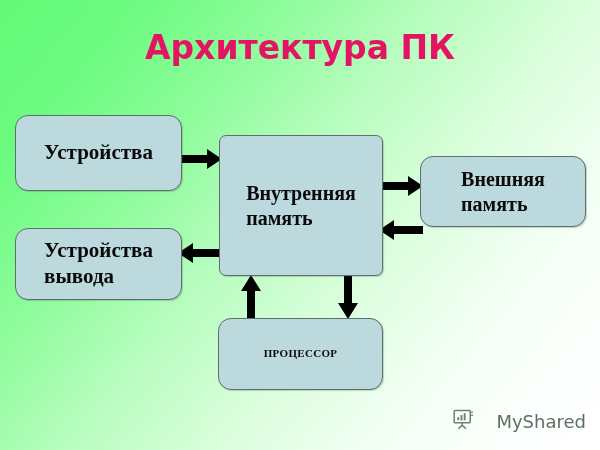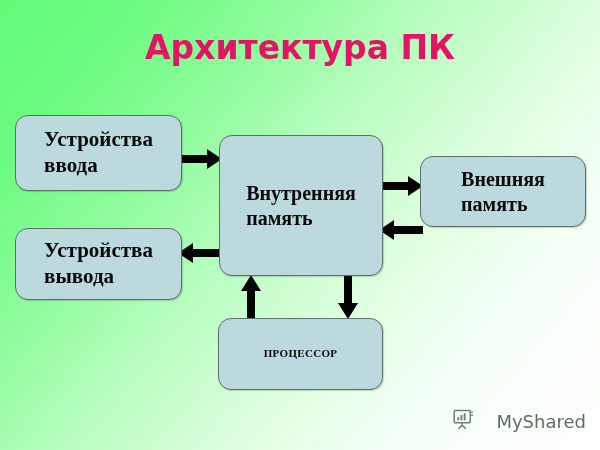--- a/index.html
+++ b/index.html
@@ -66,20 +66,21 @@
     left: 15px;  top: 115px;  width: 167px; height: 76px;
     font-size: 21px;
   }
   #box-output {
     left: 15px;  top: 228px;  width: 167px; height: 72px;
     font-size: 21px;
   }
   #box-internal {
     left: 219px; top: 135px;  width: 164px; height: 141px;
     font-size: 20px;
+    border-radius: 7px;
   }
   #box-external {
     left: 420px; top: 156px;  width: 166px; height: 71px;
     font-size: 20px;
   }
   #box-processor {
     left: 218px; top: 318px;  width: 165px; height: 72px;
     font-size: 11px;
     letter-spacing: 0.3px;
   }
@@ -148,21 +149,20 @@
 
   <div class="arrow" style="left:337px; top:272px; width:22px; height:50px;">
     <svg width="22" height="50" viewBox="0 0 22 50" aria-hidden="true">
       <path d="M7,0 L7,31 L1,31 L11,47 L21,31 L15,31 L15,0 Z" fill="#000000"></path>
     </svg>
   </div>
 
   <div class="box" id="box-input">
     <div>
       <span>Устройства</span>
-      <span>ввода</span>
     </div>
   </div>
 
   <div class="box" id="box-output">
     <div>
       <span>Устройства</span>
       <span>вывода</span>
     </div>
   </div>
 

